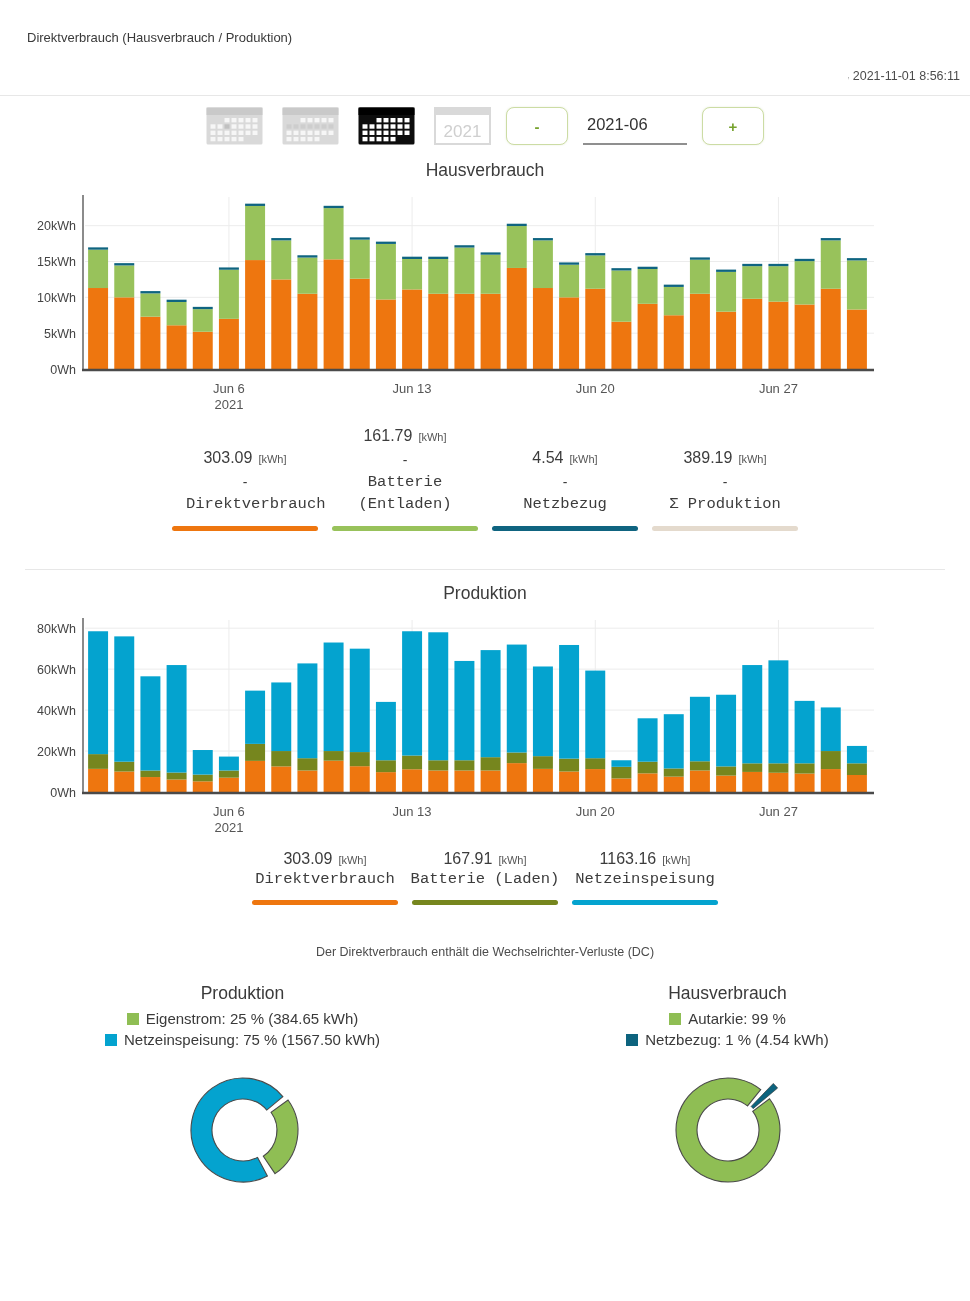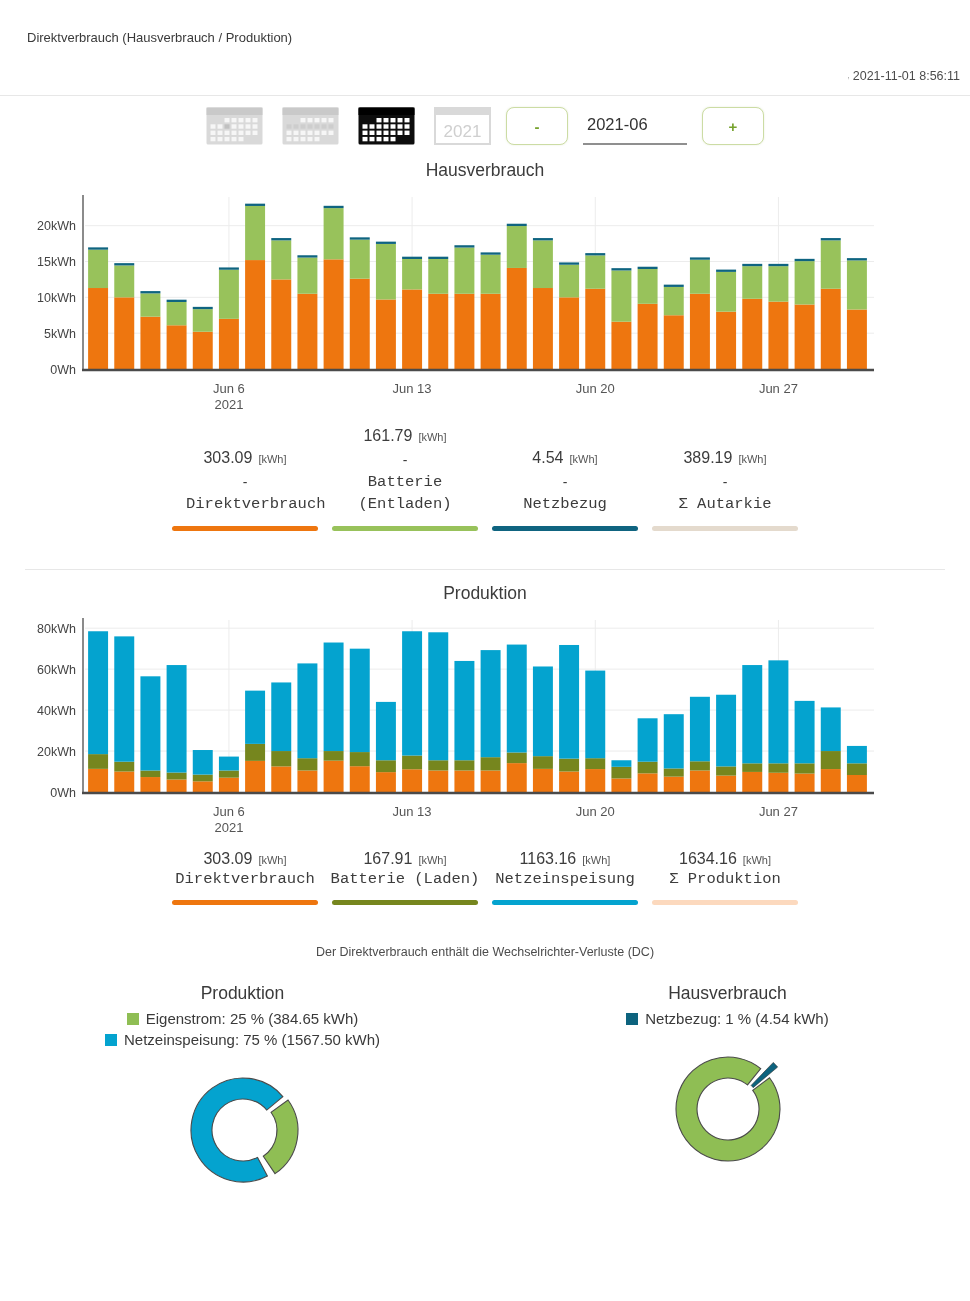--- a/index.html
+++ b/index.html
@@ -280,21 +280,21 @@
       </div>
       <div class="stat-cell">
         <div class="stat-value">4.54<span class="stat-unit">[kWh]</span></div>
         <div class="stat-dash">-</div>
         <div class="stat-label">Netzbezug</div>
         <div class="stat-bar" style="background:#0f6480"></div>
       </div>
       <div class="stat-cell">
         <div class="stat-value">389.19<span class="stat-unit">[kWh]</span></div>
         <div class="stat-dash">-</div>
-        <div class="stat-label">Σ Autarkie</div>
+        <div class="stat-label">Σ Produktion</div>
         <div class="stat-bar" style="background:#e4dacd"></div>
       </div>
     </div>
 </div>
 
 <div class="divider inset"></div>
 
 <div class="section-2">
   <div class="chart-title">Produktion</div>
   <svg class="bar-chart" id="chart-prod" width="950" height="232">
@@ -418,43 +418,39 @@
       <div class="stat-cell">
         <div class="stat-value">167.91<span class="stat-unit">[kWh]</span></div>
         <div class="stat-label">Batterie (Laden)</div>
         <div class="stat-bar" style="background:#76861e"></div>
       </div>
       <div class="stat-cell">
         <div class="stat-value">1163.16<span class="stat-unit">[kWh]</span></div>
         <div class="stat-label">Netzeinspeisung</div>
         <div class="stat-bar" style="background:#04a3cf"></div>
       </div>
-      <div class="stat-cell">
-        <div class="stat-value">1634.16<span class="stat-unit">[kWh]</span></div>
-        <div class="stat-label">Σ Produktion</div>
-        <div class="stat-bar" style="background:#fcd9be"></div>
-      </div>
     </div>
   <div class="note">Der Direktverbrauch enthält die Wechselrichter-Verluste (DC)</div>
 
   <div class="donut-section">
     <div class="donut-col">
       <div class="donut-title">Produktion</div>
       <div id="legend-prod">
           <div class="legend-row"><span class="legend-swatch" style="background:#8fbe54"></span><span>Eigenstrom: 25 % (384.65 kWh)</span></div>
           <div class="legend-row"><span class="legend-swatch" style="background:#04a3cf"></span><span>Netzeinspeisung: 75 % (1567.50 kWh)</span></div>
         </div>
       <svg class="donut" id="donut-prod" width="136" height="136">
           <path d="M113.02,37.96 A52,52 0 0 1 100.03,111.63 L88.29,94.22 A31,31 0 0 0 96.03,50.30 Z" fill="#8fbe54" stroke="#4a4a4a" stroke-width="1.1"></path>
           <path d="M92.41,113.91 A52,52 0 1 1 107.83,34.58 L91.75,48.07 A31,31 0 1 0 82.55,95.37 Z" fill="#04a3cf" stroke="#4a4a4a" stroke-width="1.1"></path>
         </svg>
     </div>
     <div class="donut-col">
       <div class="donut-title">Hausverbrauch</div>
       <div id="legend-haus">
+          <div class="legend-row"><span class="legend-swatch" style="background:#8fbe54"></span><span>Autarkie: 99 %</span></div>
           <div class="legend-row"><span class="legend-swatch" style="background:#0d637e"></span><span>Netzbezug: 1 % (4.54 kWh)</span></div>
         </div>
       <svg class="donut" id="donut-haus" width="136" height="136">
           <path d="M109.53,36.71 A52,52 0 1 1 100.72,27.59 L87.51,43.91 A31,31 0 1 0 92.76,49.34 Z" fill="#8fbe54" stroke="#4a4a4a" stroke-width="1.1"></path>
           <path d="M113.30,21.39 A61,61 0 0 1 117.65,26.06 L93.14,46.63 A29,29 0 0 0 91.07,44.41 Z" fill="#0d637e" stroke="#333" stroke-width="0.6"></path>
         </svg>
     </div>
   </div>
 </div>
 

